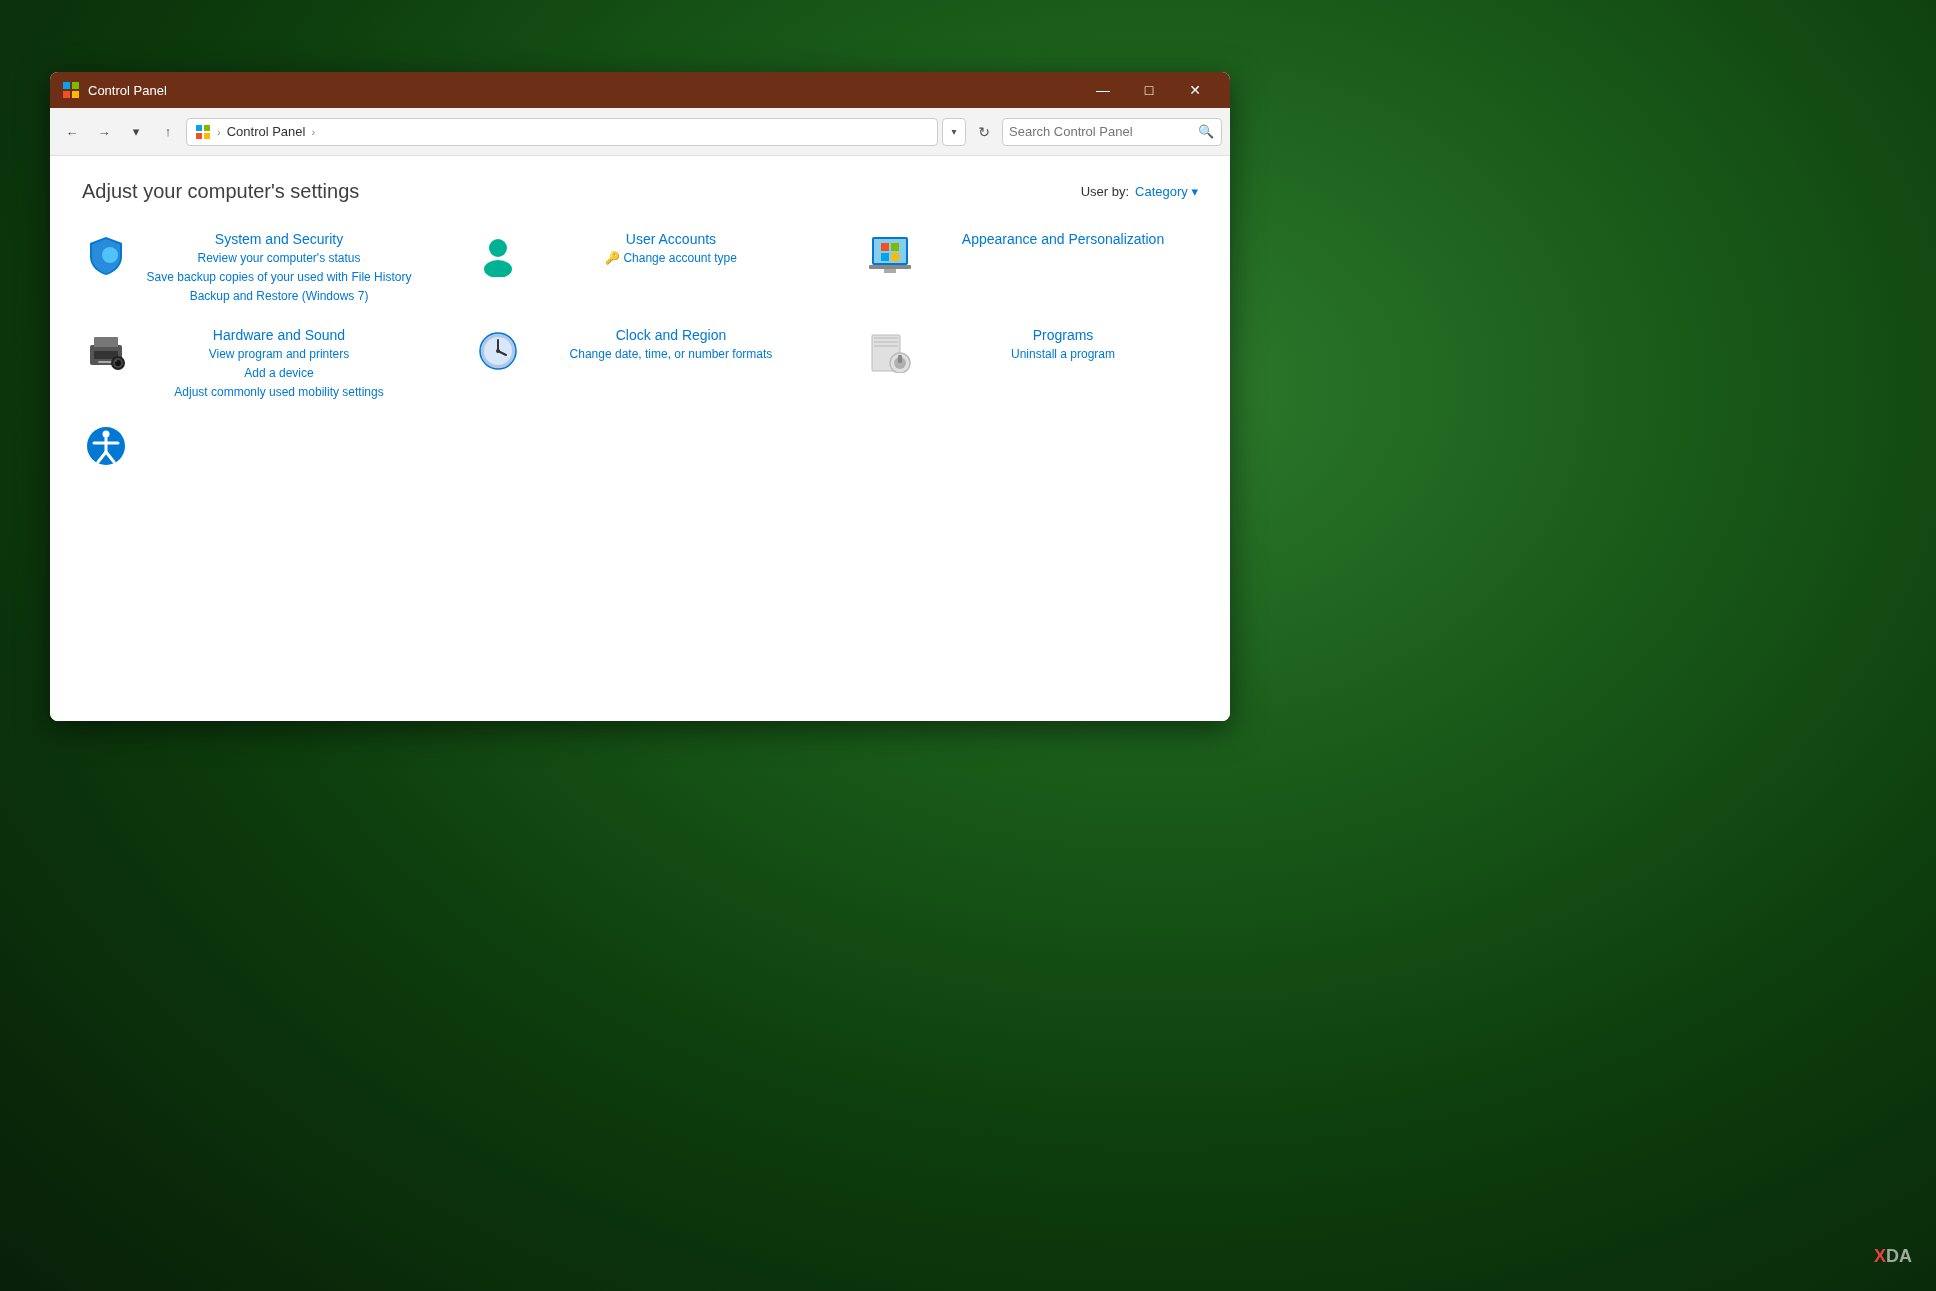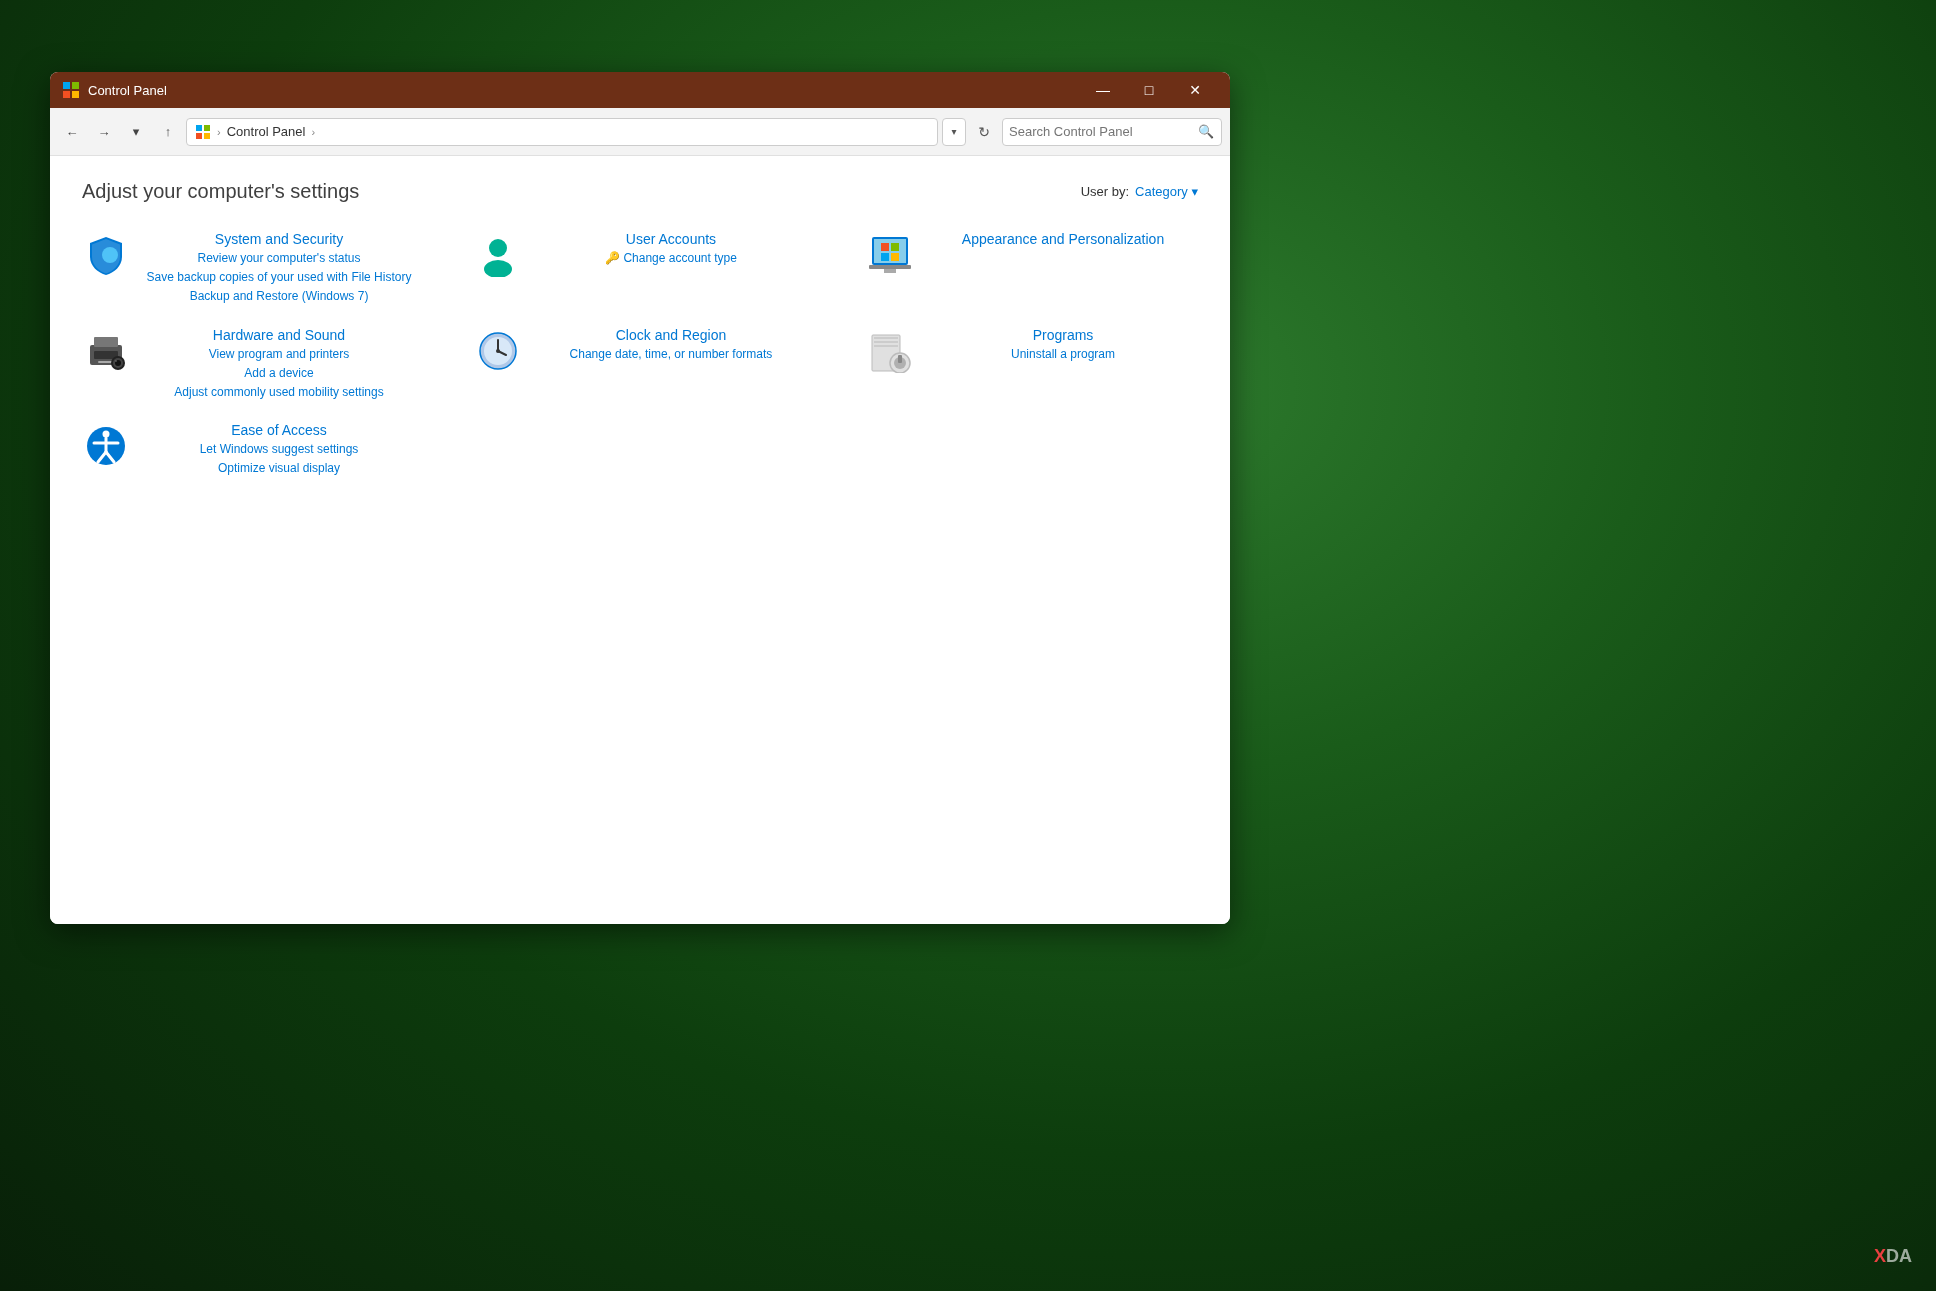--- a/index.html
+++ b/index.html
@@ -20,21 +20,21 @@
       background: radial-gradient(ellipse at 60% 30%, #2d7a2d 0%, #1a5c1a 30%, #0d3d0d 60%, #081f08 100%);
       z-index: 0;
     }
 
     
     .window {
       position: absolute;
       top: 72px;
       left: 50px;
       width: 1180px;
-      height: 852px;
+      height: 649px;
       background: #fff;
       border-radius: 8px;
       box-shadow: 0 8px 32px rgba(0,0,0,0.5);
       display: flex;
       flex-direction: column;
       z-index: 10;
       overflow: hidden;
     }
 
     
@@ -449,25 +449,20 @@
         <div class="category-icon">
           <svg width="44" height="44" viewBox="0 0 44 44">
             <circle cx="22" cy="22" r="19" fill="#0078d4"></circle>
             <circle cx="22" cy="10" r="3.5" fill="white"></circle>
             <line x1="22" y1="14" x2="22" y2="28" stroke="white" stroke-width="3" stroke-linecap="round"></line>
             <line x1="10" y1="19" x2="34" y2="19" stroke="white" stroke-width="3" stroke-linecap="round"></line>
             <line x1="22" y1="28" x2="14" y2="38" stroke="white" stroke-width="3" stroke-linecap="round"></line>
             <line x1="22" y1="28" x2="30" y2="38" stroke="white" stroke-width="3" stroke-linecap="round"></line>
           </svg>
         </div>
-        <div class="category-text">
-          <div class="category-title">Ease of Access</div>
-          <a class="category-link">Let Windows suggest settings</a>
-          <a class="category-link">Optimize visual display</a>
-        </div>
       </div>
 
     </div>
   </div>
 
 </div>
 
 <div class="xda-watermark"><span>X</span>DA</div>
 
 </body></html>

